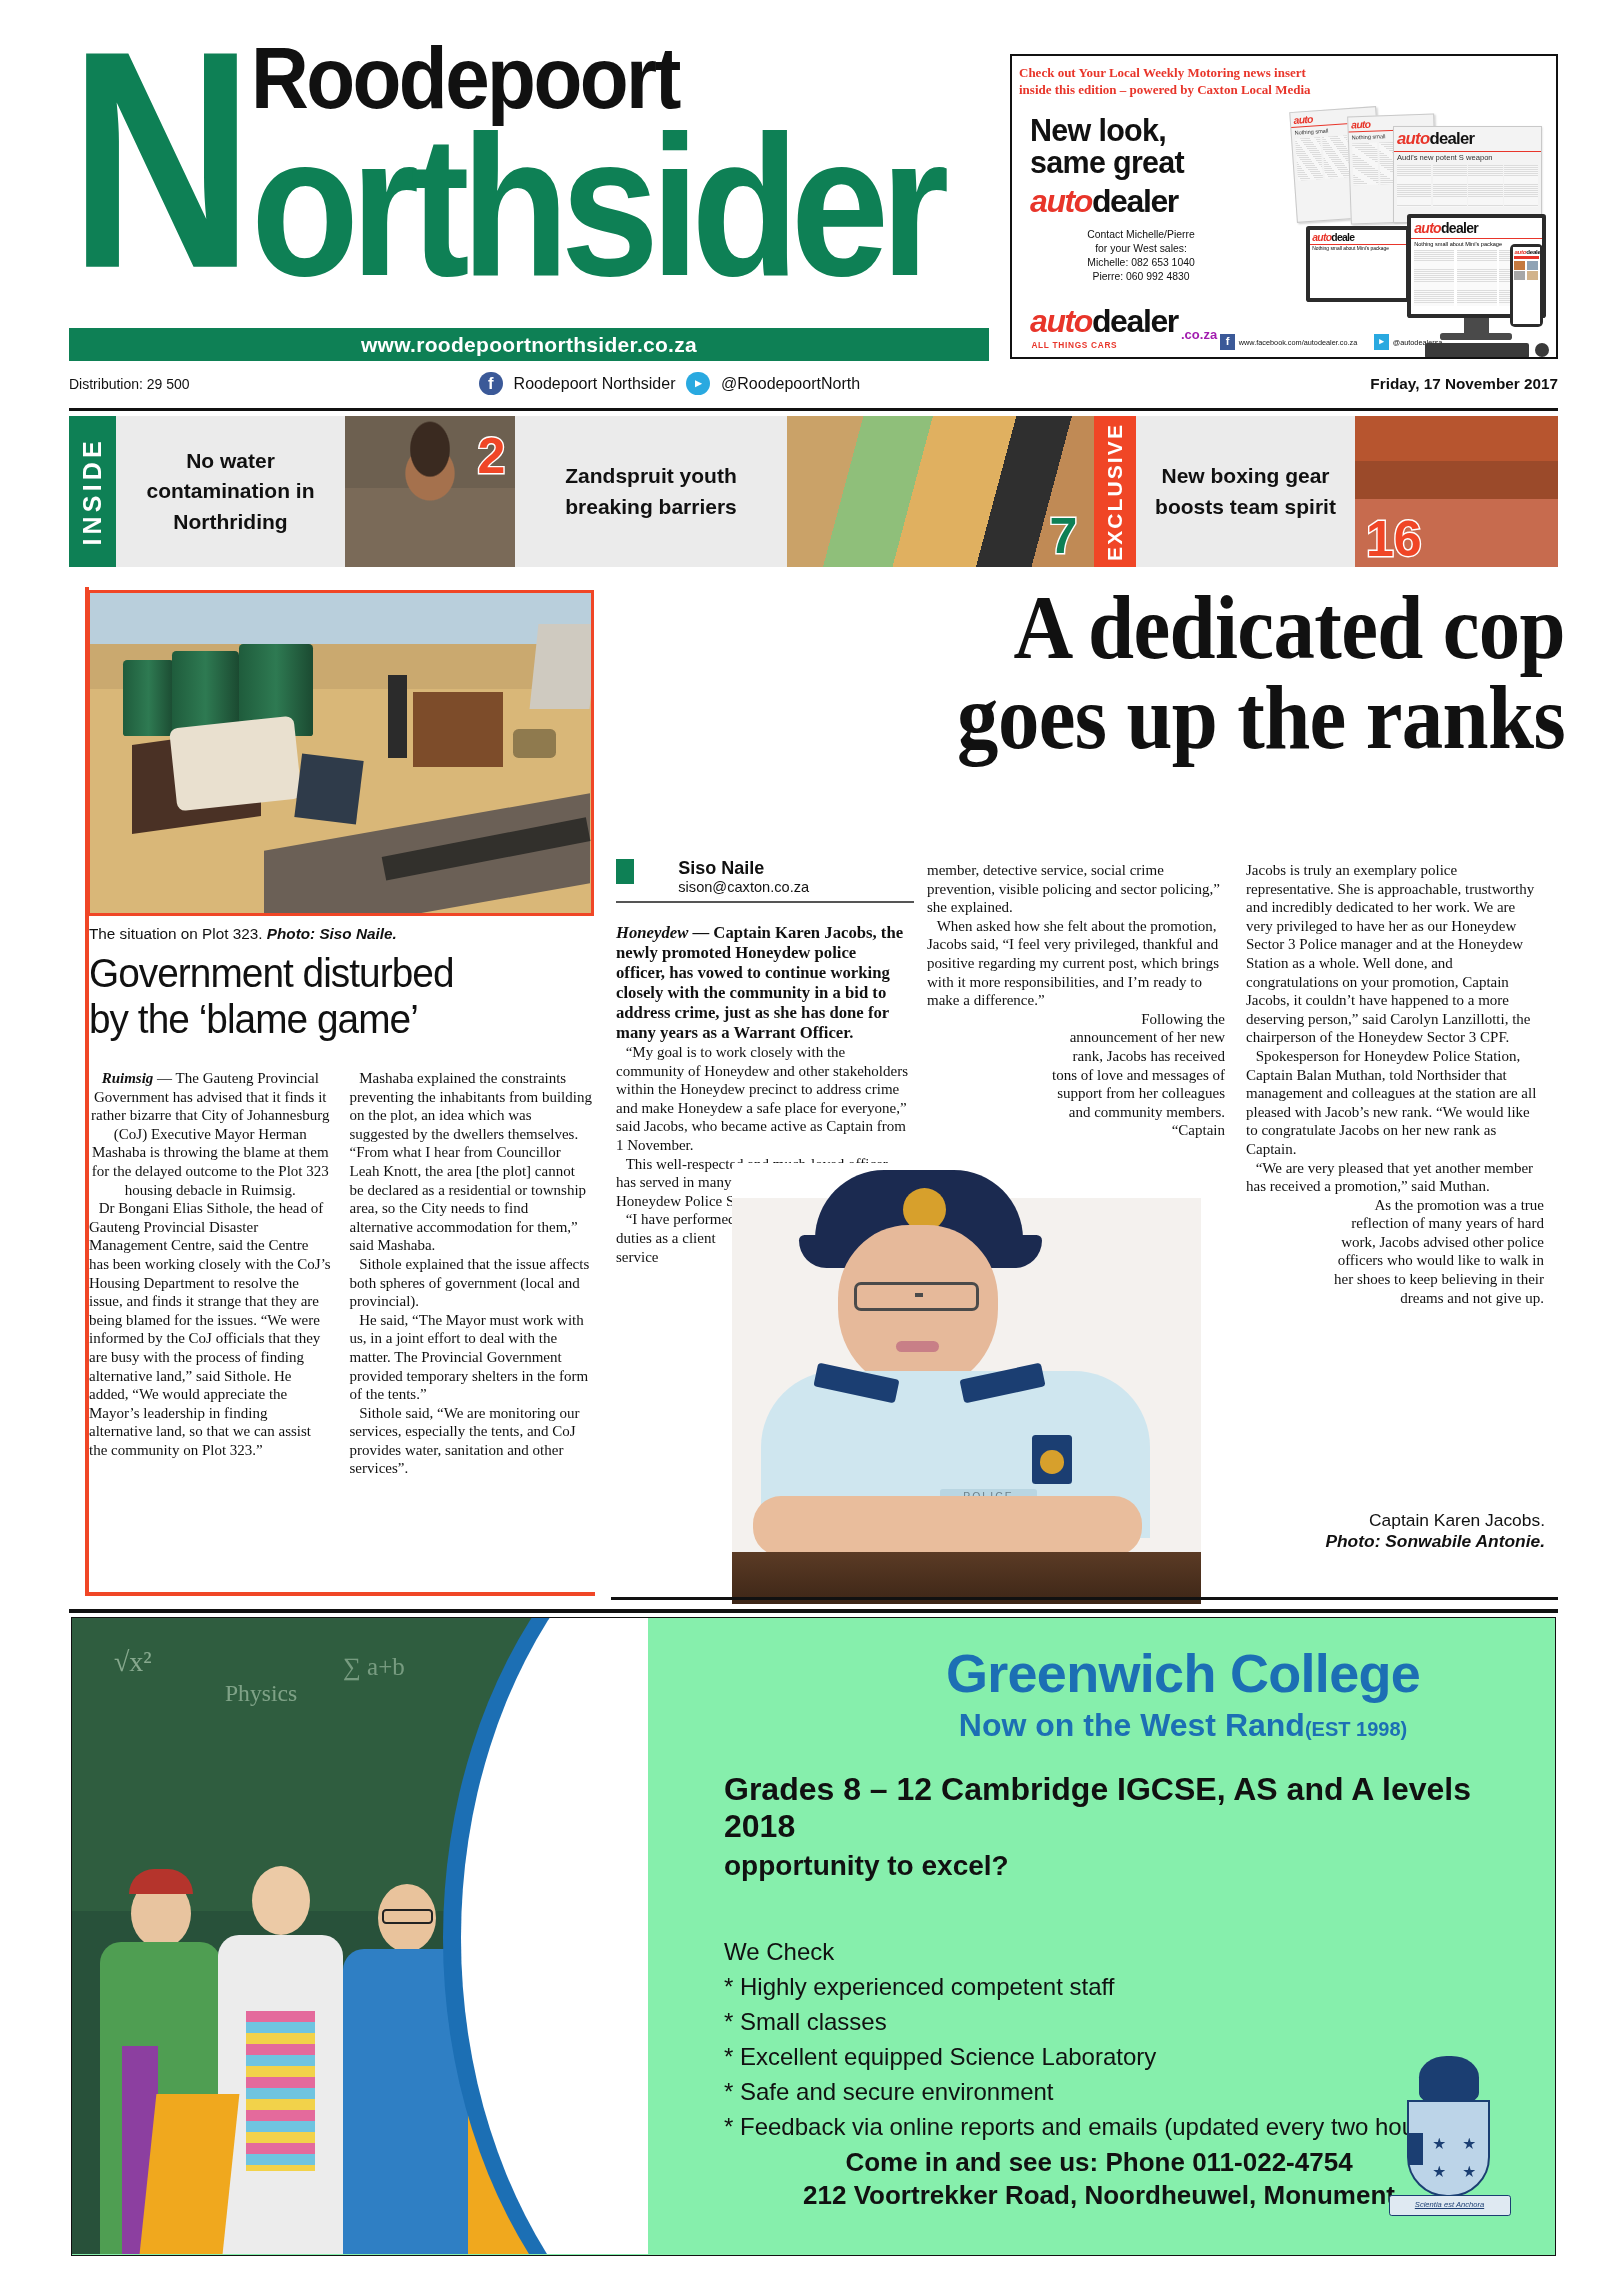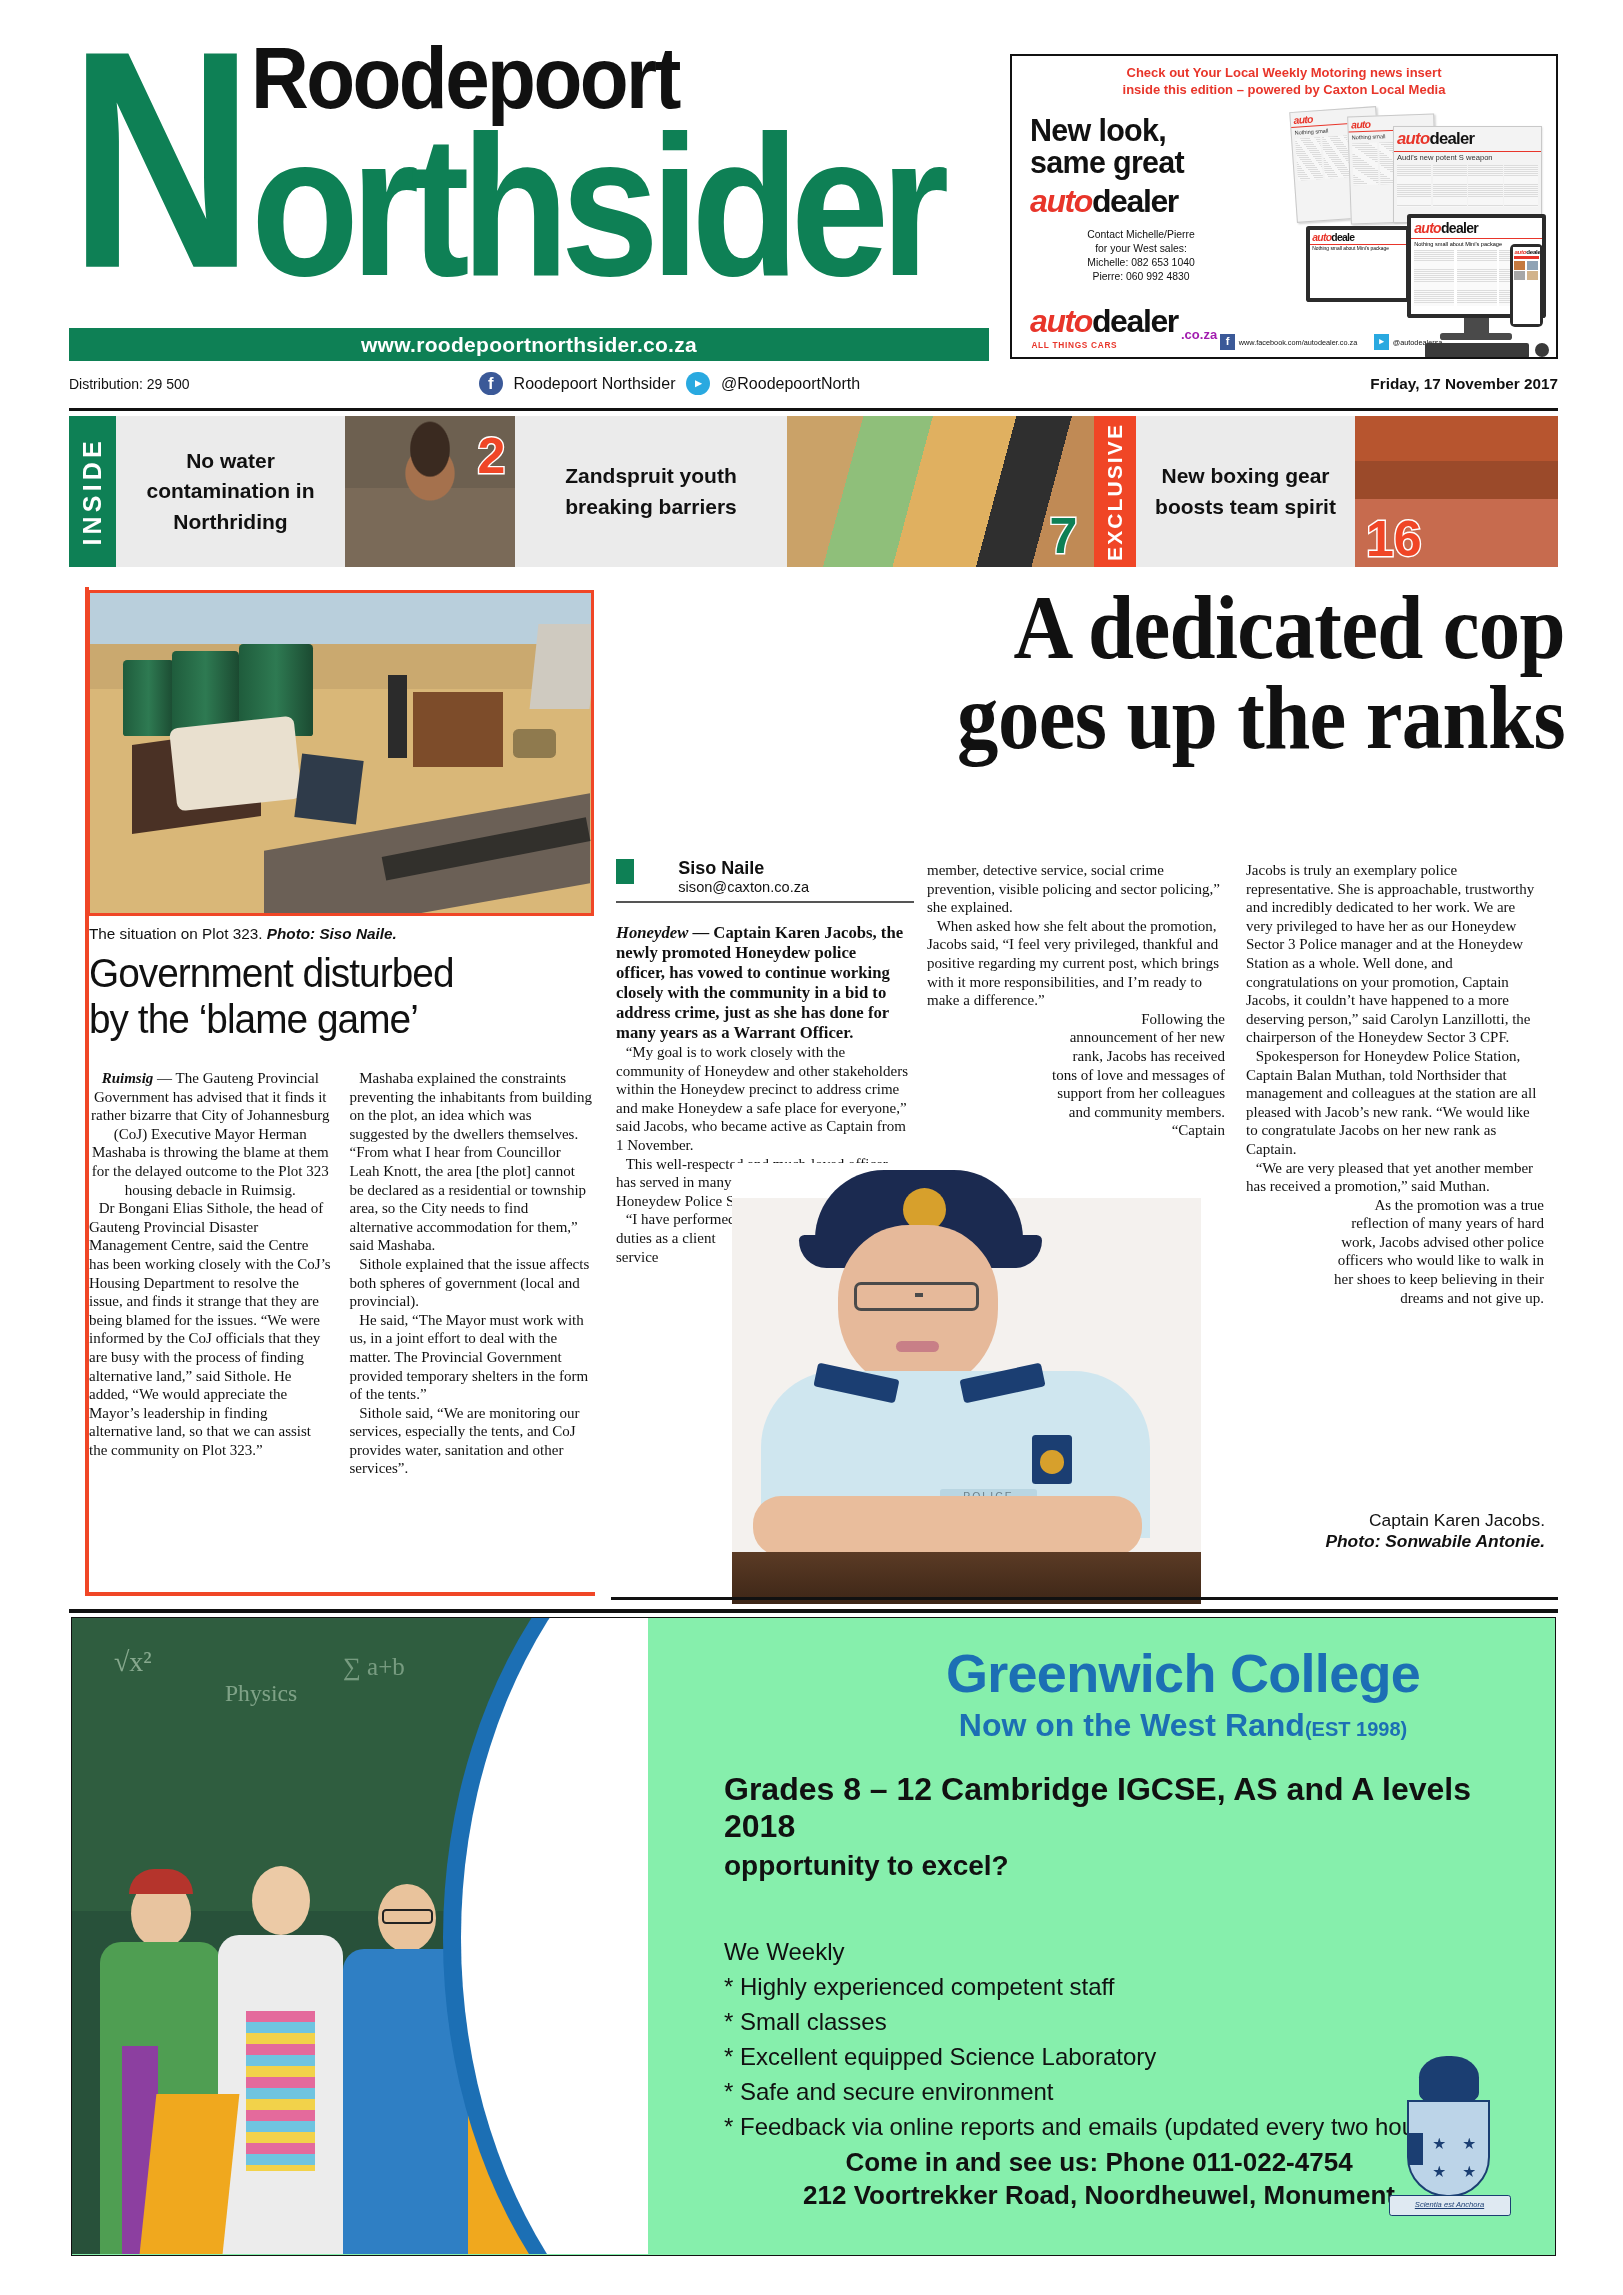--- a/index.html
+++ b/index.html
@@ -39,22 +39,22 @@
     background:#0e8055; color:#fff; text-align:center;
     font-size:21px; font-weight:bold; line-height:33px; letter-spacing:0.3px;
   }
 
   
   .addealer {
     position:absolute; left:1010px; top:54px; width:548px; height:305px;
     border:2.1px solid #111; background:#fff; overflow:hidden;
   }
   .ad-check {
-    margin:7.6px 7px 0; text-align:center; color:#e8352a;
-    font-weight:bold; font-size:13px; line-height:17.4px;
+    margin:7.6px 7px 0; color:#e8352a;
+    font-weight:bold; font-size:13px; line-height:17.4px;font-family:Liberation Serif, serif;
   }
   .ad-body { position:relative; height:264px; }
   .ad-newlook {
     position:absolute; left:18px; top:15.3px; width:229px;
     font-weight:bold; font-size:30.5px; line-height:32px; color:#111;
     letter-spacing:-0.7px;
   }
   .ad-logo1 { position:absolute; left:18px; top:85px; font-weight:bold; font-size:32px; letter-spacing:-1.4px;}
   .ad-logo1 .a { color:#e8352a; font-style:italic; }
   .ad-logo1 .d { color:#111; }
@@ -543,21 +543,21 @@
       <div class="gw-arc2"></div>
     </div>
 
     <div class="gw-title">Greenwich College</div>
     <div class="gw-sub"><span>Now on the West Rand</span><span class="est">(EST 1998)</span></div>
     <div class="gw-grades">Grades 8 – 12 Cambridge IGCSE, AS and A levels 2018</div>
     <div class="gw-look">
       <div>opportunity to excel?</div>
     </div>
     <div class="gw-list">
-      <div>We Weekly</div>
+      <div>We Check</div>
       <div>* Highly experienced competent staff</div>
       <div>* Small classes</div>
       <div>* Excellent equipped Science Laboratory</div>
       <div>* Safe and secure environment</div>
       <div>* Feedback via online reports and emails (updated every two hours)</div>
     </div>
     <div class="gw-come">
       <div>Come in and see us: Phone 011-022-4754</div>
       <div>212 Voortrekker Road, Noordheuwel, Monument</div>
     </div>

